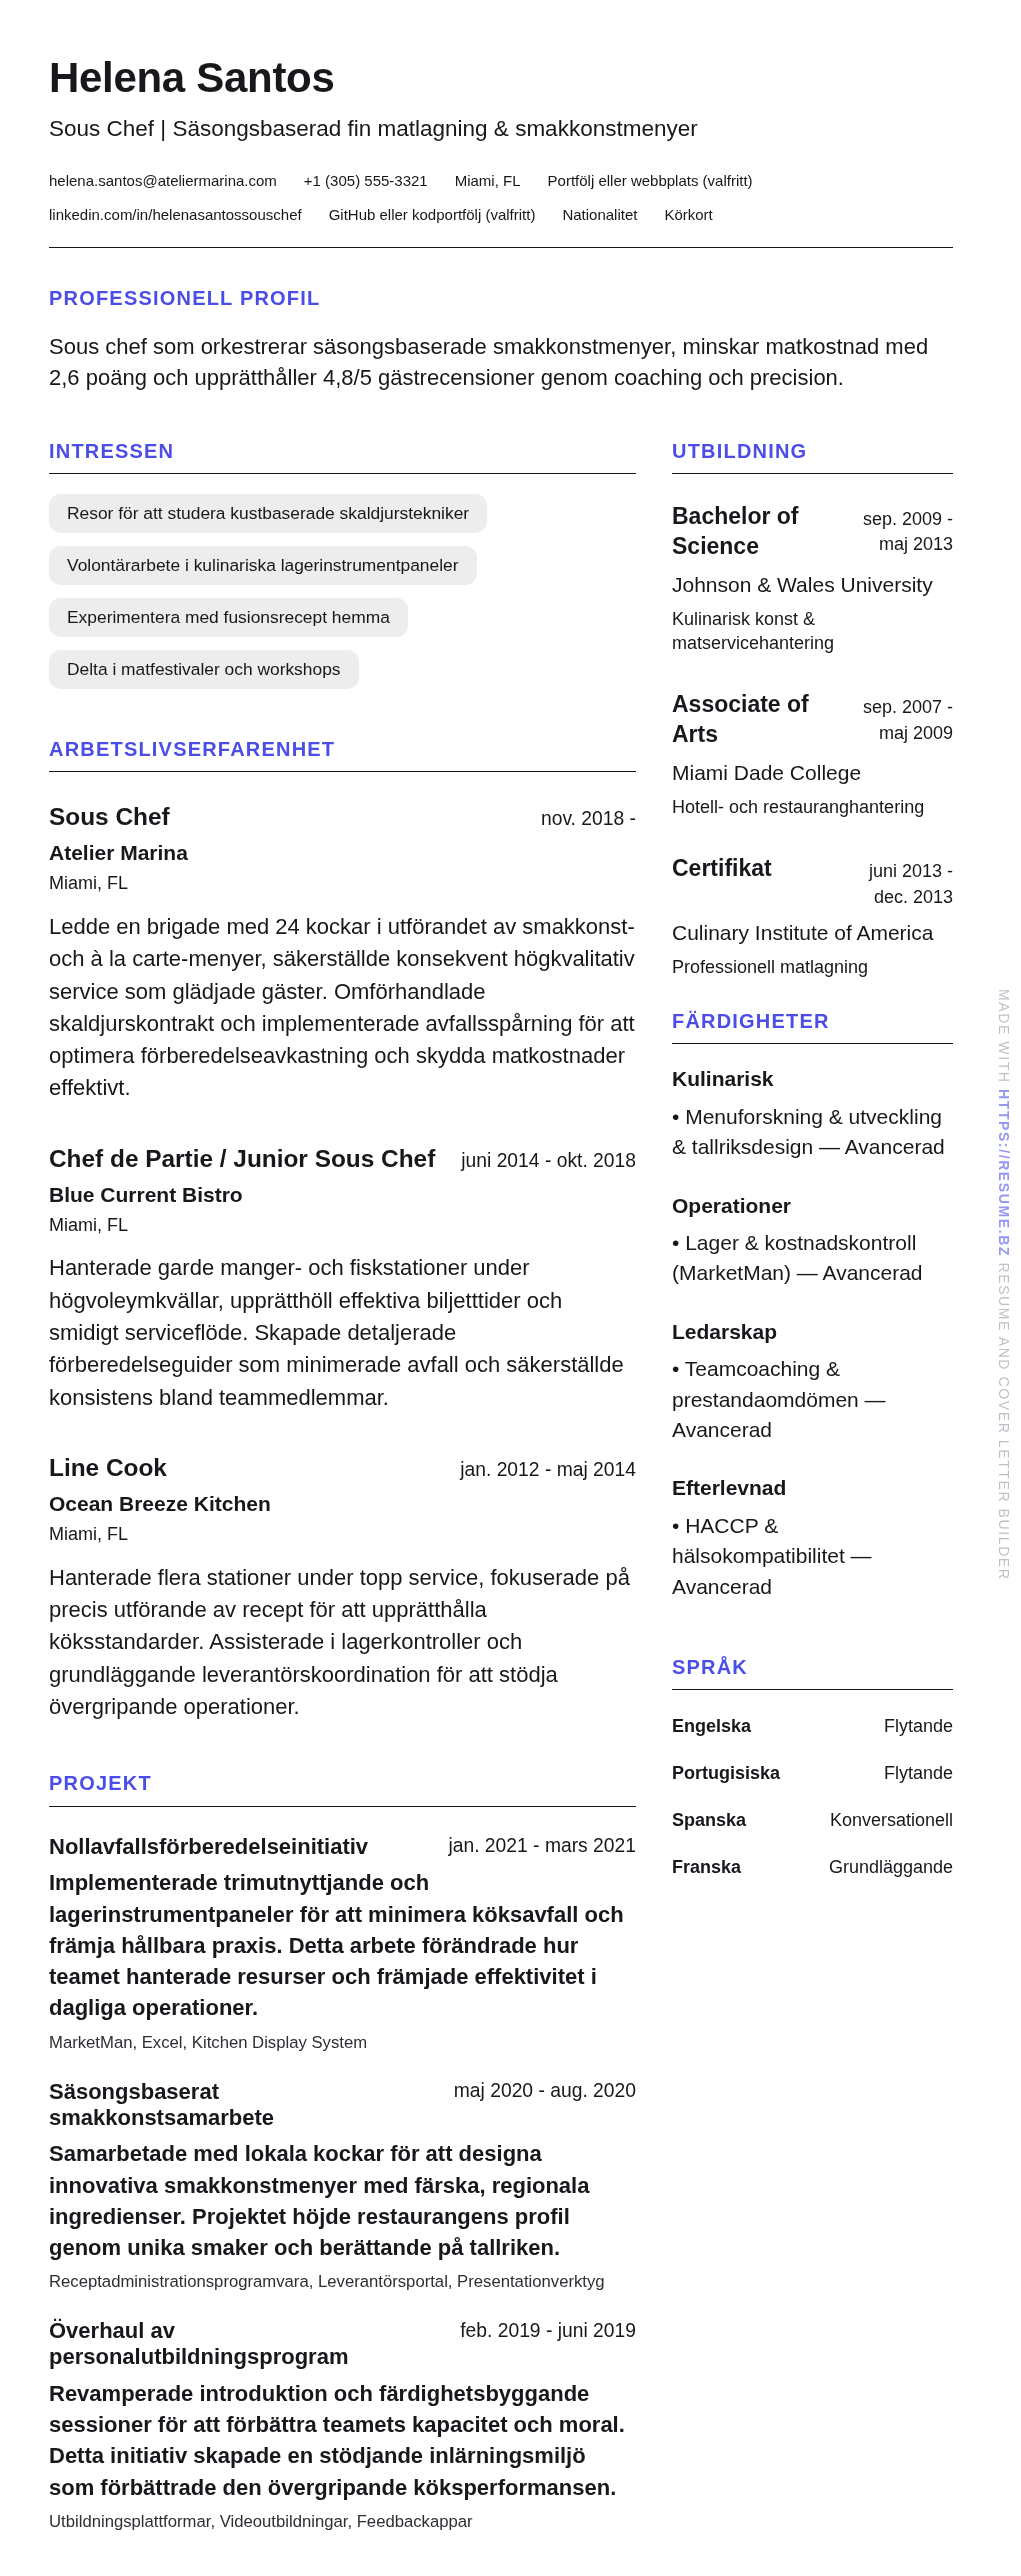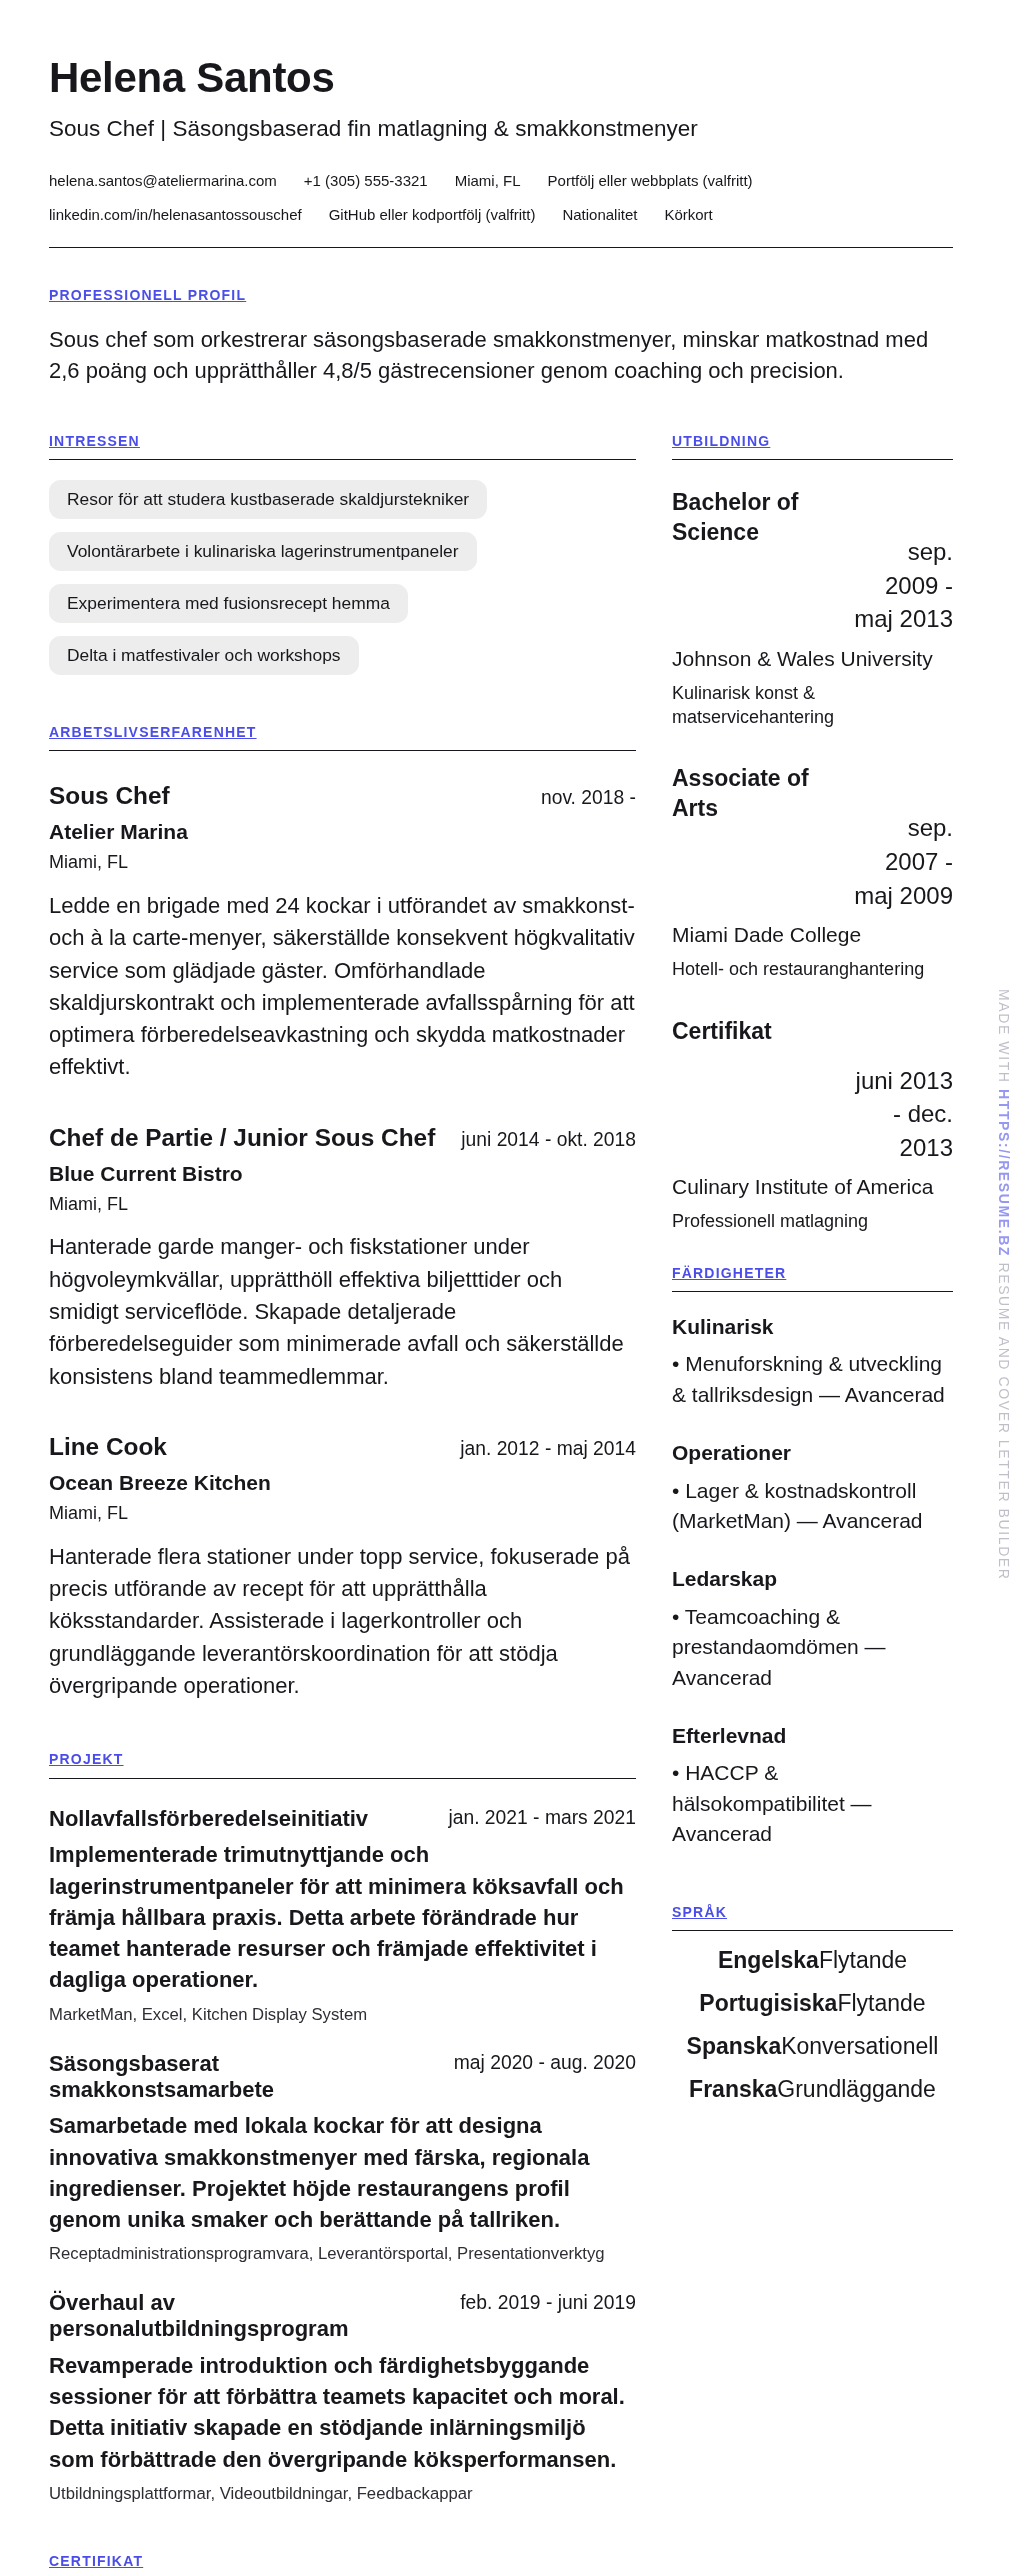--- a/index.html
+++ b/index.html
@@ -21,21 +21,21 @@
 
   
   .name{font-size:42px;font-weight:700;letter-spacing:-0.3px;}
   .tagline{font-size:22.5px;margin-top:14px;}
   .contact-row{display:flex;column-gap:27px;font-size:15px;white-space:nowrap;}
   .contact-row.r1{margin-top:30px;}
   .contact-row.r2{margin-top:16.7px;}
   .header-divider{border-top:1.9px solid var(--rule);margin-top:24.4px;}
 
   
-  .sec-h{color:var(--accent);font-size:14px;font-weight:700;letter-spacing:1.2px;text-decoration:underline;}
+  .sec-h{color:var(--accent);font-size:20px;font-weight:700;letter-spacing:1.2px;}
   .sec-h.ruled{border-bottom:1.6px solid var(--rule);padding-bottom:10.3px;}
 
   
   .profile{margin-top:39px;}
   .profile-text{font-size:22px;line-height:1.43;margin-top:20.6px;}
 
   
   .columns{display:flex;column-gap:36px;margin-top:46px;}
   .col-left{width:587px;flex:none;}
   .col-right{width:281px;flex:none;}
@@ -62,33 +62,33 @@
   .proj + .proj{margin-top:26px;}
   .proj-title{font-size:22px;font-weight:700;}
   .proj-date{padding-top:1.3px;}
   .proj-desc{font-size:22px;line-height:1.42;margin-top:7.7px;font-weight:bold;}
   .proj-tools{font-size:16.7px;color:var(--muted);margin-top:9px;}
 
   
   .edu{margin-top:28px;}
   .edu + .edu{margin-top:35px;}
   .edu-degree{font-size:23px;font-weight:700;line-height:1.3;width:161px;flex:none;}
-  .edu-date{font-size:24px;line-height:1.4;text-align:right;flex:1;padding-top:5.1px;margin-top:42px;}
+  .edu-date{font-size:18px;line-height:1.4;text-align:right;flex:1;padding-top:5.1px;}
   .edu-school{font-size:21px;line-height:1.35;margin-top:9px;}
   .edu-field{font-size:18px;line-height:1.35;margin-top:7.7px;}
 
   
   .skill-group{margin-top:31px;}
   .skills-list .skill-group:first-child{margin-top:23px;}
   .skill-cat{font-size:21px;font-weight:700;}
   .skill-item{font-size:21px;line-height:1.45;margin-top:10.3px;}
 
   
   .langs{margin-top:7.7px;}
-  .lang-row{display:flex;justify-content:center;font-size:23px;margin-top:16px;}
+  .lang-row{display:flex;justify-content:space-between;font-size:18px;margin-top:26px;}
   .lang-name{font-weight:700;}
 
   
   .watermark{
     position:absolute;top:989px;right:9px;
     writing-mode:vertical-rl;white-space:nowrap;
     font-size:14px;letter-spacing:1.6px;color:var(--watermark-gray);
   }
   .wm-accent{color:var(--watermark-accent);font-weight:700;}
 </style>

